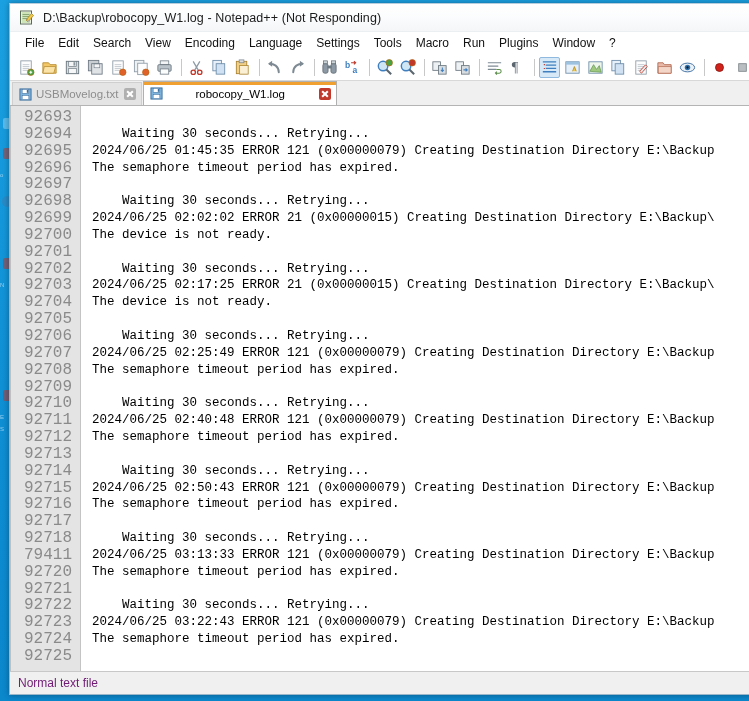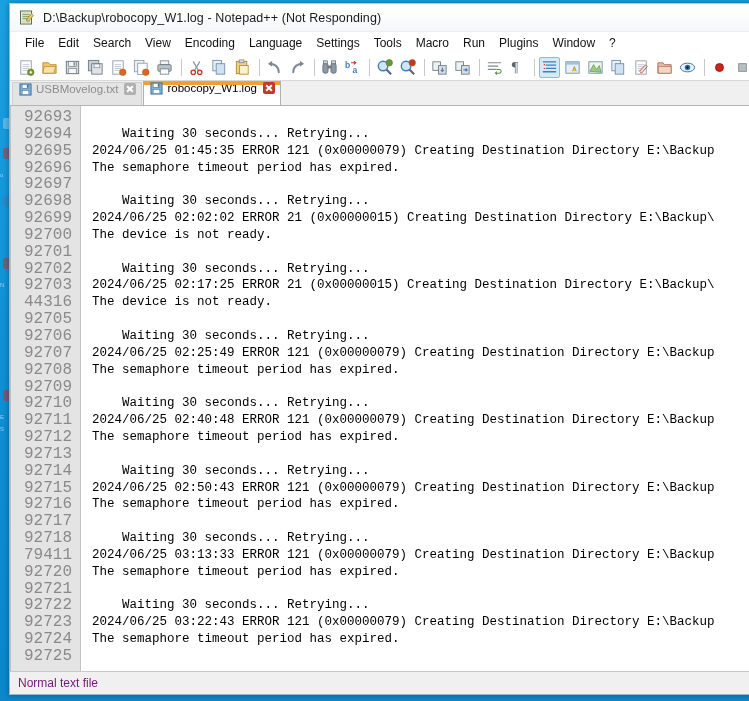--- a/index.html
+++ b/index.html
@@ -136,36 +136,38 @@
     min-height: 24px;
     background: #f0f0f0;
     display: flex;
     align-items: flex-end;
     padding-left: 2px;
     border-bottom: 1px solid #b4b4b4;
   }
   .tab {
     height: 23px;
     display: flex;
+    align-items: center;
     padding: 0 5px 0 6px;
     background: #e4e4e4;
     border: 1px solid #cfcfcf;
     border-bottom: none;
     box-sizing: border-box;
     position: relative;
     font-size: 11.5px;
     color: #8d8d8d;
     white-space: nowrap;
     margin-right: 1px;
   }
   .tab.active {
     background: #ffffff;
     color: #000000;
     border-color: #b0b0b0;
     height: 24px;
+    gap: 28px;
   }
   .tab.active::before {
     content: "";
     position: absolute;
     left: 0; right: 0; top: 0;
     height: 3px;
     background: #f0a030;
   }
   .tab-icon {
     width: 13px;
@@ -550,21 +552,21 @@
         <div class="gutter-line">92694</div>
         <div class="gutter-line">92695</div>
         <div class="gutter-line">92696</div>
         <div class="gutter-line">92697</div>
         <div class="gutter-line">92698</div>
         <div class="gutter-line">92699</div>
         <div class="gutter-line">92700</div>
         <div class="gutter-line">92701</div>
         <div class="gutter-line">92702</div>
         <div class="gutter-line">92703</div>
-        <div class="gutter-line">44316</div>
+        <div class="gutter-line">92704</div>
         <div class="gutter-line">92705</div>
         <div class="gutter-line">92706</div>
         <div class="gutter-line">92707</div>
         <div class="gutter-line">92708</div>
         <div class="gutter-line">92709</div>
         <div class="gutter-line">92710</div>
         <div class="gutter-line">92711</div>
         <div class="gutter-line">92712</div>
         <div class="gutter-line">92713</div>
         <div class="gutter-line">92714</div>

